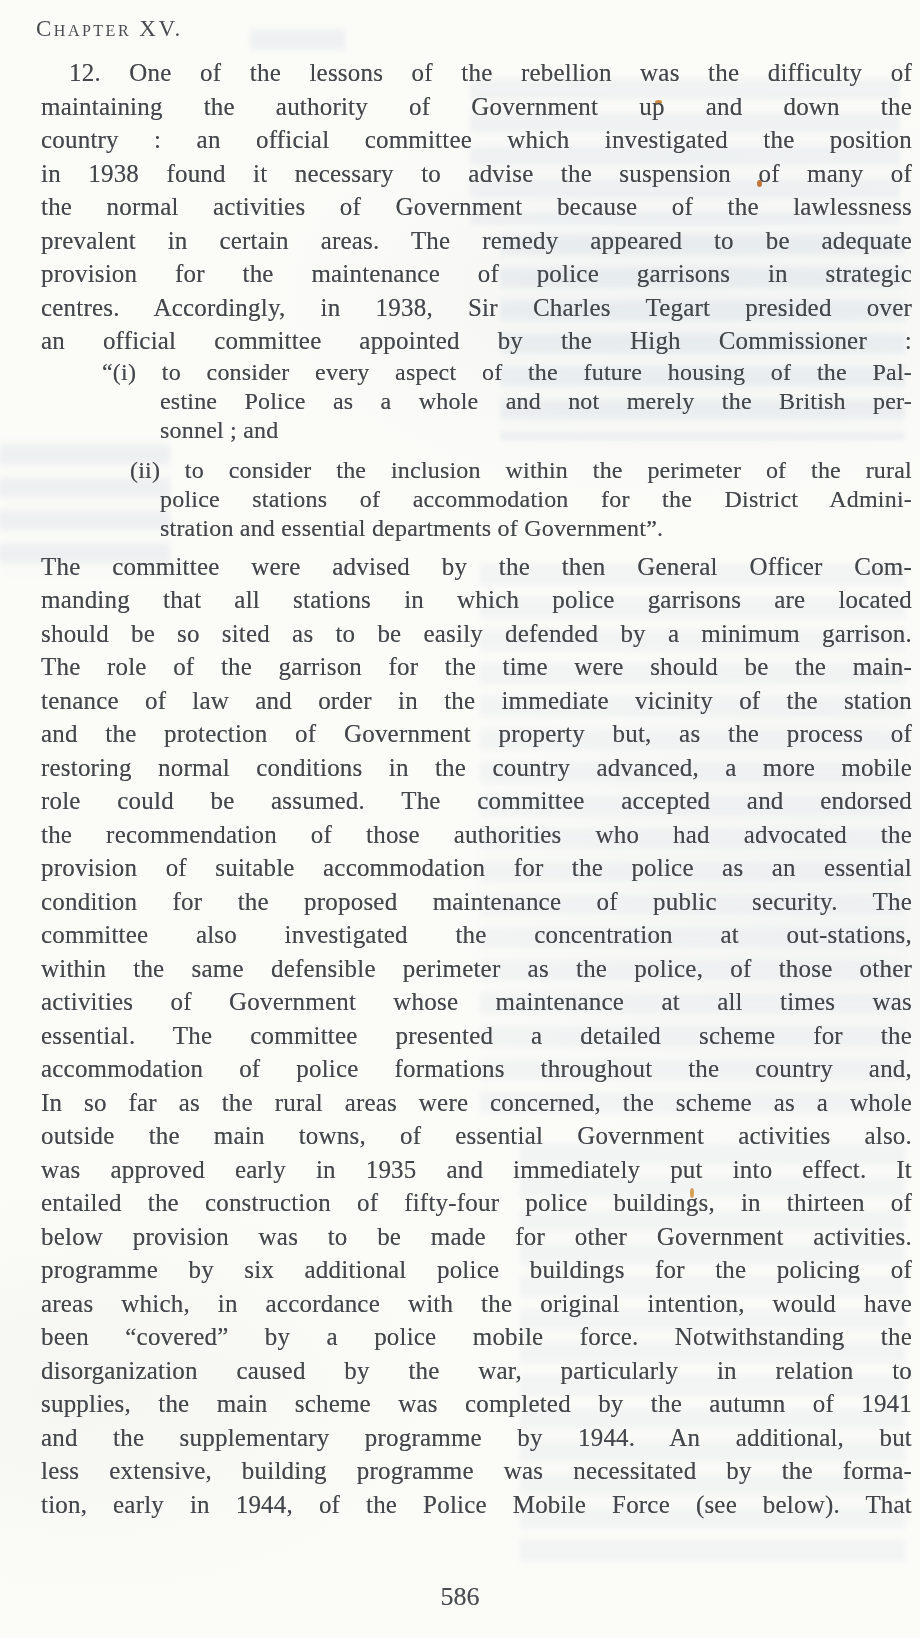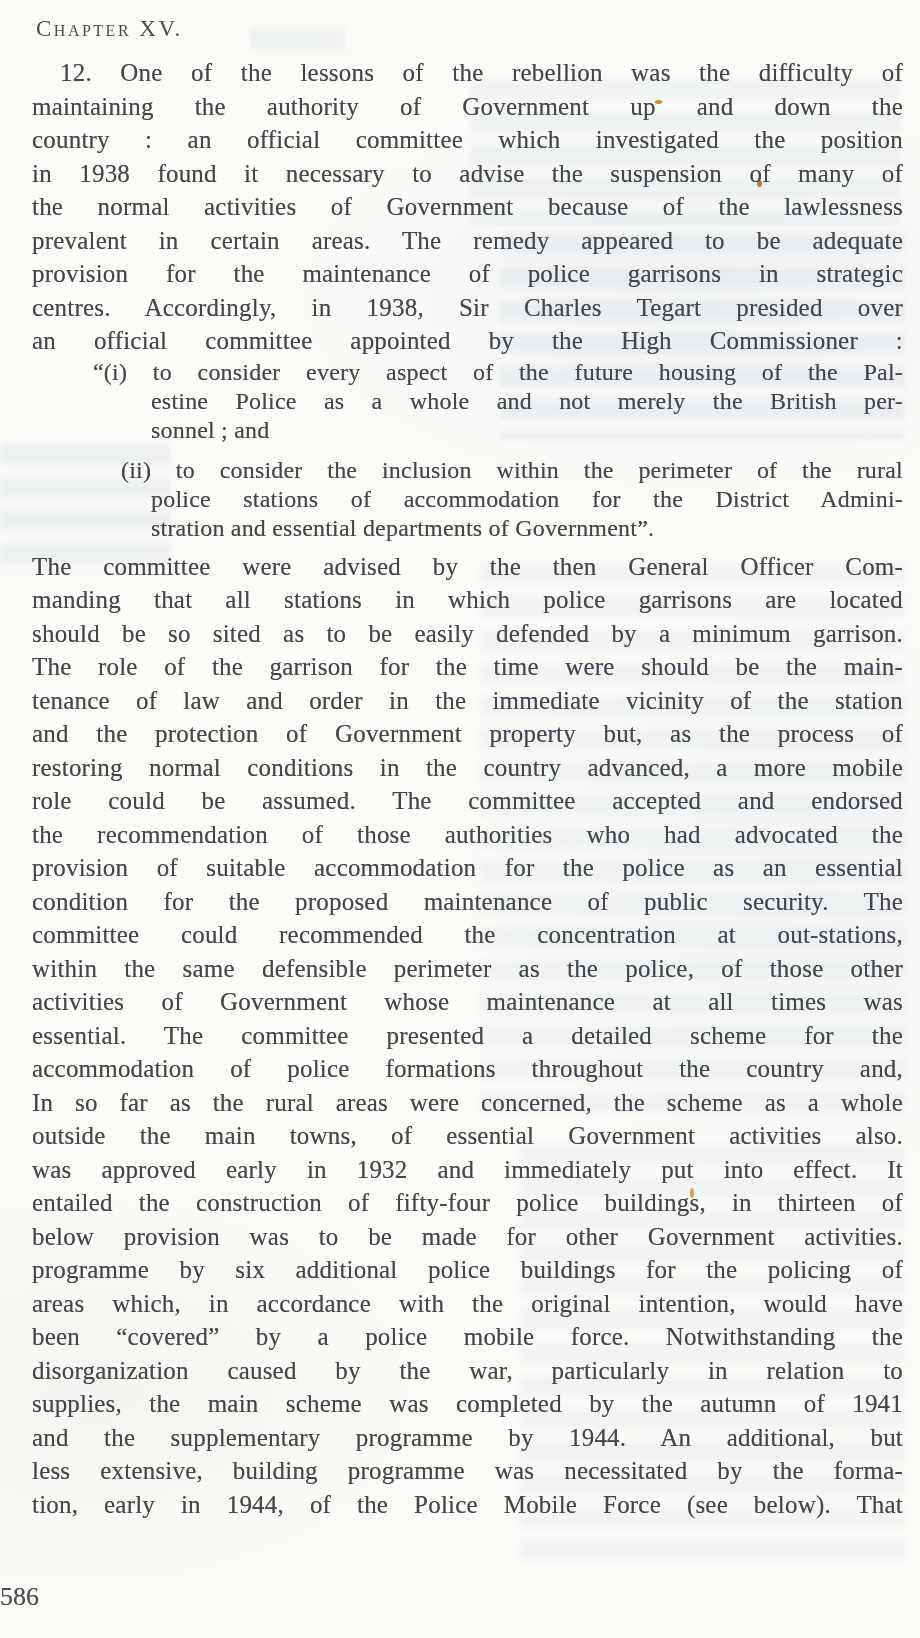--- a/index.html
+++ b/index.html
@@ -29,41 +29,41 @@
   }
   .speck{position:absolute;border-radius:50%;filter:blur(0.5px);}
   .heading{
     position:absolute;left:36px;top:12px;
     font-size:23px;line-height:34px;
     font-variant:small-caps;
     letter-spacing:2.5px;
     color:#484b4f;
   }
   .page-body{
-    position:absolute;left:32px;top:56px;width:871px;
+    position:absolute;left:41px;top:56px;width:871px;
   }
   .line{
     font-size:25px;line-height:33.5px;
     letter-spacing:0.2px;
     text-align:justify;text-align-last:justify;
     text-shadow:0 0 0.6px rgba(70,72,76,0.55);
     white-space:normal;
   }
   .para.indent-first .first{text-indent:28px;}
   .quote{margin-left:119px;width:752px;}
   .quote .line{font-size:24px;line-height:29px;}
   .quote .line.last{text-align-last:left;font-family:Liberation Serif, serif;}
   .quote .first{margin-left:-58px;}
   .quote.v-ii .first{margin-left:-30px;}
   .quote.v-i{}
   .quote.v-ii{margin-top:11px;}
   .quote + .para{margin-top:7px;}
   .page-number{
     position:absolute;left:0;top:1582px;width:920px;
-    text-align:left;font-size:26px;color:#4a4d51;
+    text-align:center;font-size:26px;color:#4a4d51;
     text-shadow:0 0 0.6px rgba(70,72,76,0.5);
   }
 </style>
 </head>
 <body>
 
 <div class="scan">
 
   <div class="ghost" style="left:250px;top:25px;width:95px;height:32px;opacity:.45;"></div>
   <div class="ghost" style="left:470px;top:75px;width:430px;height:150px;opacity:.40;"></div>
@@ -105,28 +105,28 @@
         <div class="line">manding that all stations in which police garrisons are located</div>
         <div class="line">should be so sited as to be easily defended by a minimum garrison.</div>
         <div class="line">The role of the garrison for the time were should be the main-</div>
         <div class="line">tenance of law and order in the immediate vicinity of the station</div>
         <div class="line">and the protection of Government property but, as the process of</div>
         <div class="line">restoring normal conditions in the country advanced, a more mobile</div>
         <div class="line">role could be assumed. The committee accepted and endorsed</div>
         <div class="line">the recommendation of those authorities who had advocated the</div>
         <div class="line">provision of suitable accommodation for the police as an essential</div>
         <div class="line">condition for the proposed maintenance of public security. The</div>
-        <div class="line">committee could recommended the concentration at out-stations,</div>
+        <div class="line">committee also investigated the concentration at out-stations,</div>
         <div class="line">within the same defensible perimeter as the police, of those other</div>
         <div class="line">activities of Government whose maintenance at all times was</div>
         <div class="line">essential. The committee presented a detailed scheme for the</div>
         <div class="line">accommodation of police formations throughout the country and,</div>
         <div class="line">In so far as the rural areas were concerned, the scheme as a whole</div>
         <div class="line">outside the main towns, of essential Government activities also.</div>
-        <div class="line">was approved early in 1932 and immediately put into effect. It</div>
+        <div class="line">was approved early in 1935 and immediately put into effect. It</div>
         <div class="line">entailed the construction of fifty-four police buildings, in thirteen of</div>
         <div class="line">below provision was to be made for other Government activities.</div>
         <div class="line">programme by six additional police buildings for the policing of</div>
         <div class="line">areas which, in accordance with the original intention, would have</div>
         <div class="line">been “covered” by a police mobile force. Notwithstanding the</div>
         <div class="line">disorganization caused by the war, particularly in relation to</div>
         <div class="line">supplies, the main scheme was completed by the autumn of 1941</div>
         <div class="line">and the supplementary programme by 1944. An additional, but</div>
         <div class="line">less extensive, building programme was necessitated by the forma-</div>
         <div class="line last">tion, early in 1944, of the Police Mobile Force (see below). That</div>

